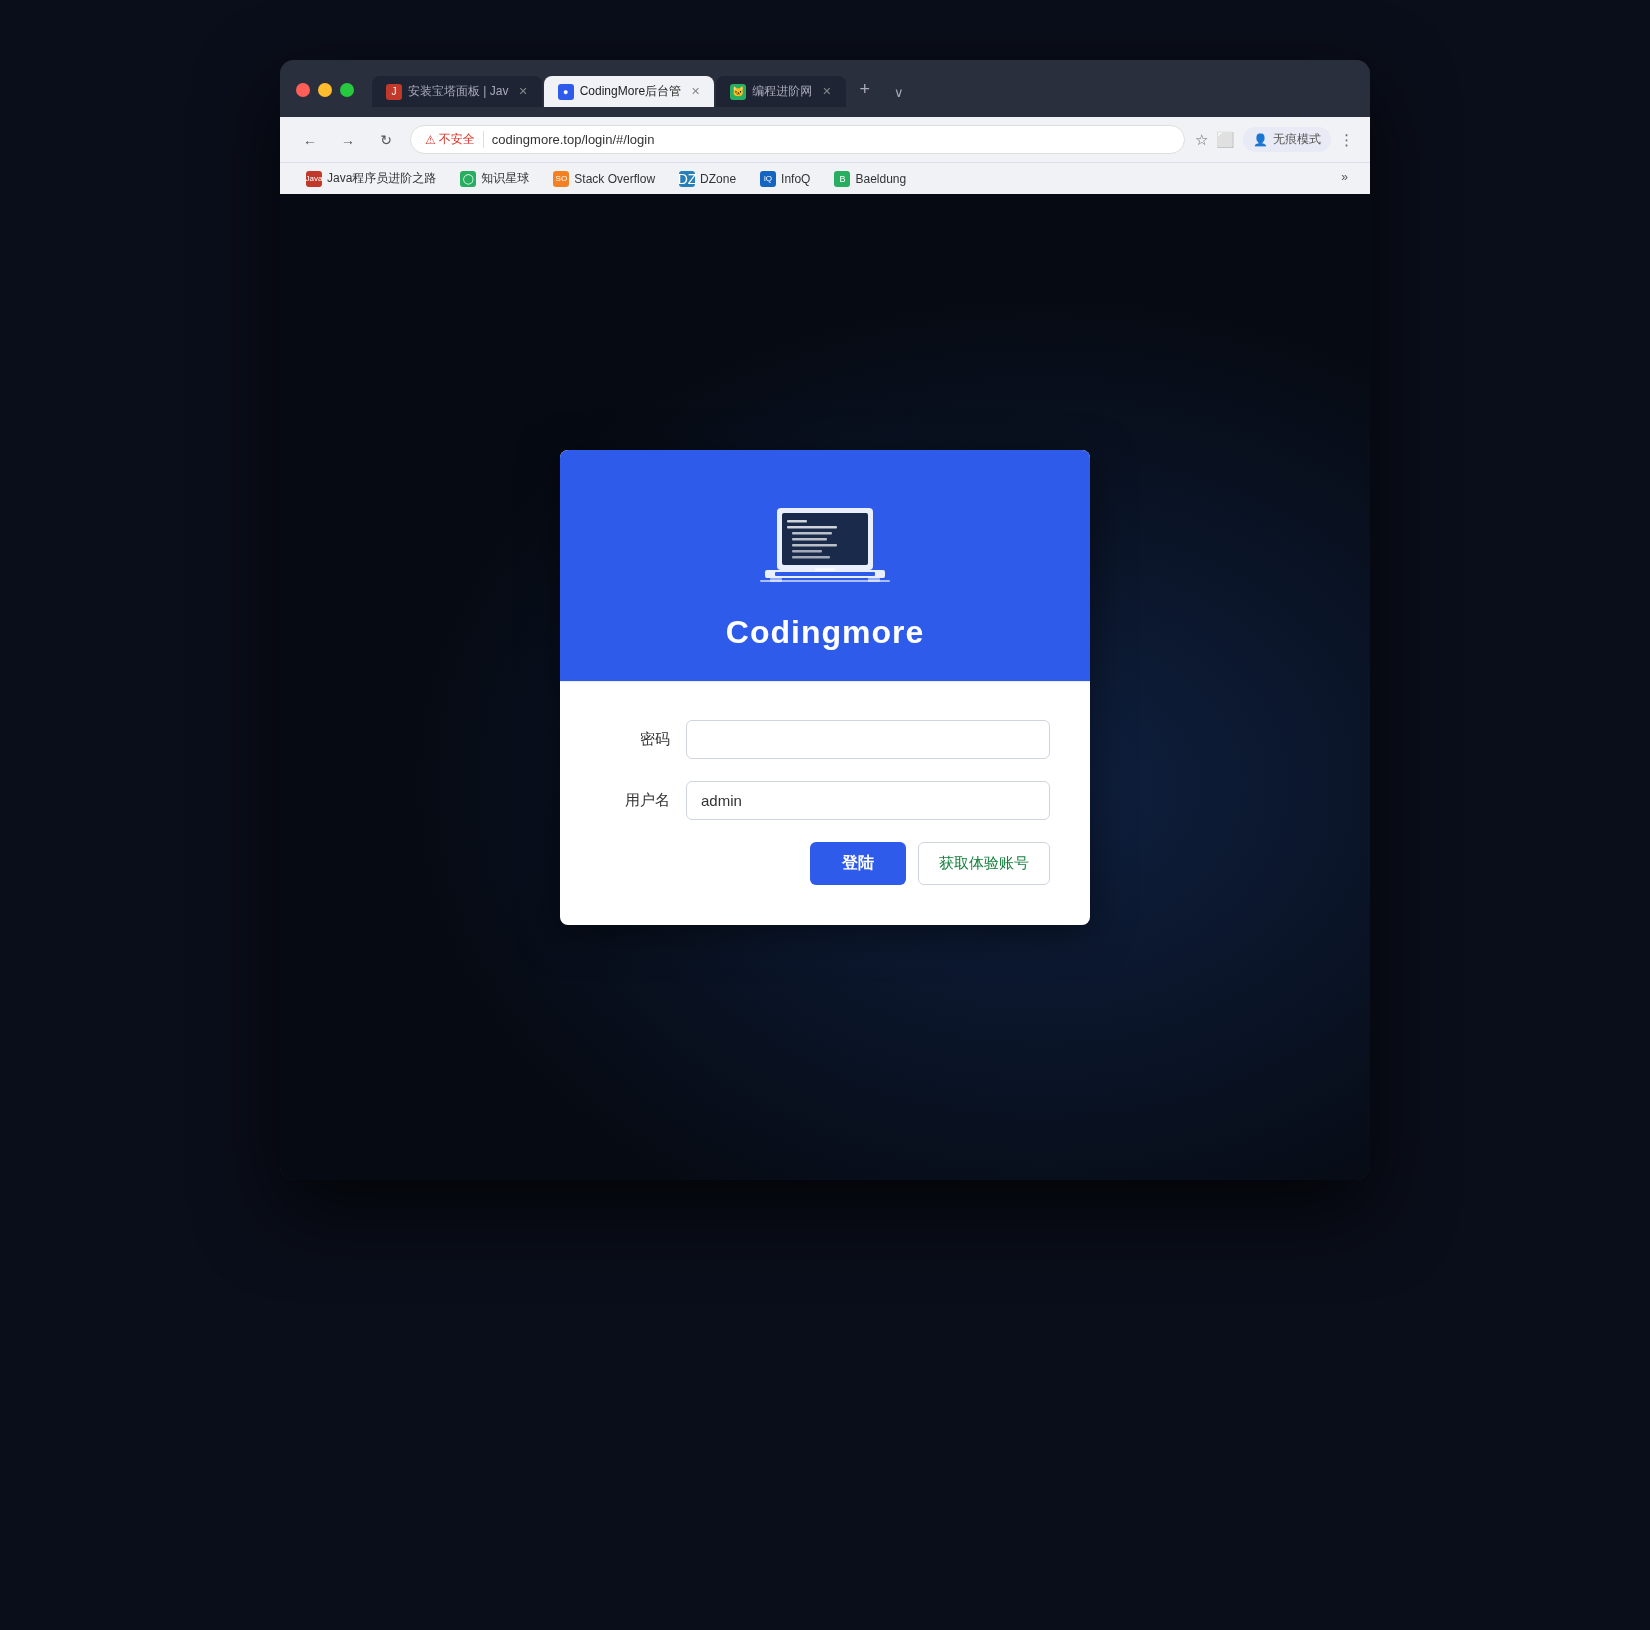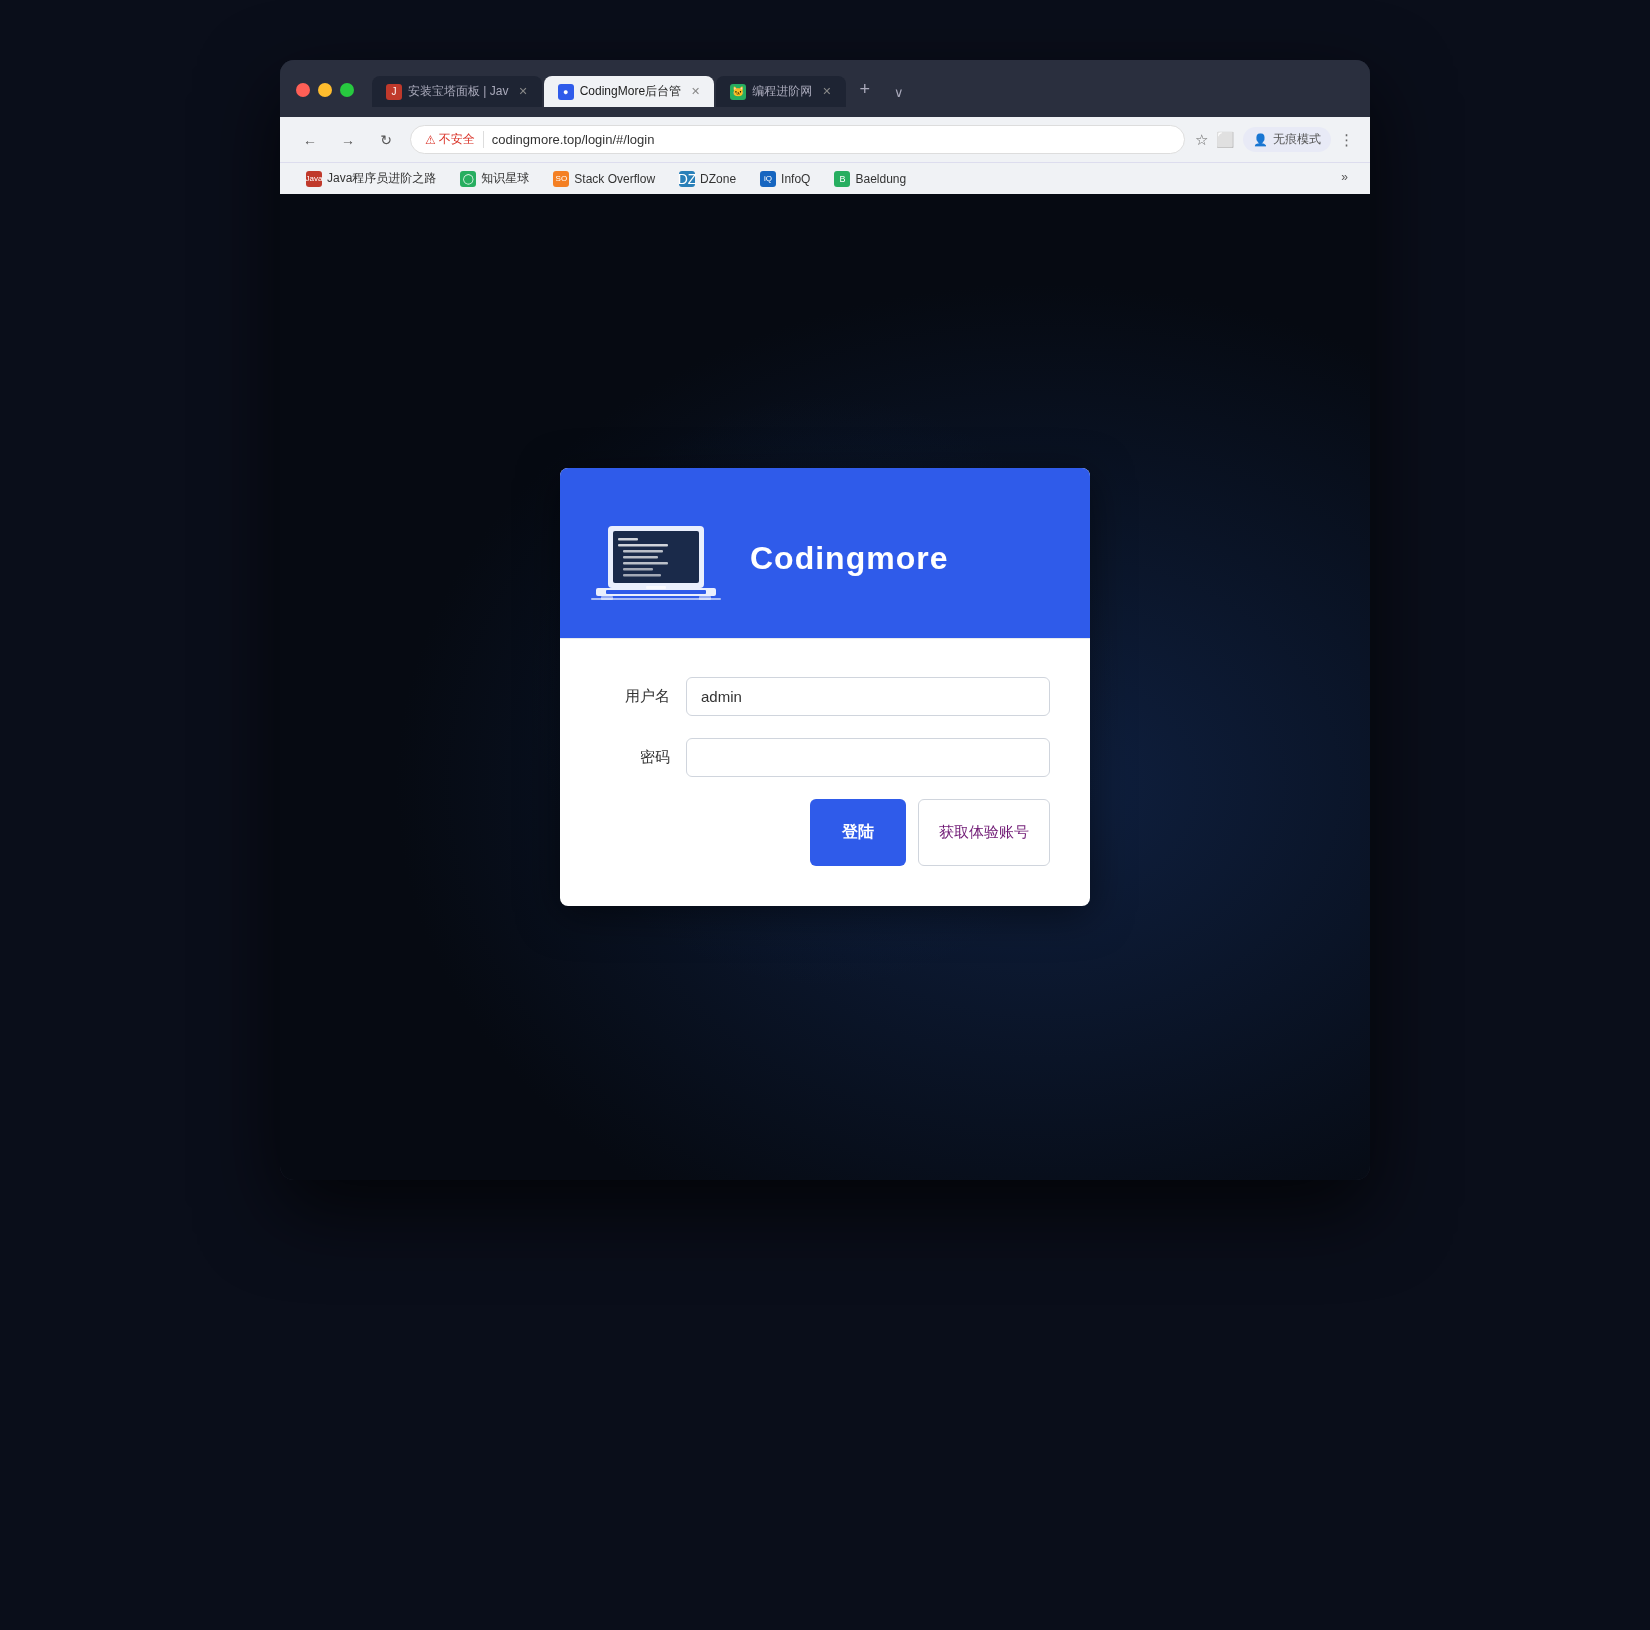--- a/index.html
+++ b/index.html
@@ -271,23 +271,23 @@
       width: 530px;
       overflow: hidden;
       box-shadow: 0 8px 40px rgba(0,0,0,0.5);
       position: relative;
       z-index: 1;
     }
 
     
     .card-header {
       background: #2f5bea;
-      padding: 40px 26px 30px;
-      display: flex;
-      flex-direction: row;
+      padding: 40px 44px 30px;
+      display: flex;
+      flex-direction: column;
       align-items: center;
       gap: 24px;
     }
 
     
     .laptop-illustration {
       width: 140px;
       height: 100px;
     }
 
@@ -342,24 +342,24 @@
       border: none;
       border-radius: 6px;
       padding: 11px 32px;
       font-size: 16px;
       cursor: pointer;
       font-weight: 700;
     }
 
     .btn-trial {
       background: #fff;
-      color: #701a75;
+      color: #15803d;
       border: 1px solid #d0d5dd;
       border-radius: 6px;
-      padding: 23px 20px;
+      padding: 11px 20px;
       font-size: 15px;
       cursor: pointer;
     }
 
     
     .header-divider {
       height: 1px;
       background: #e8eaed;
       margin: 0 0 8px 0;
     }
@@ -489,27 +489,27 @@
         </svg>
 
         <div class="card-title">Codingmore</div>
       </div>
 
       <div class="header-divider"></div>
 
       <div class="card-body">
 
         <div class="form-row">
+          <label class="form-label">密码</label>
+          <input class="form-input" type="password" value="" style="">
+        </div>
+
+        <div class="form-row">
           <label class="form-label">用户名</label>
           <input class="form-input" type="text" value="admin" style="">
-        </div>
-
-        <div class="form-row">
-          <label class="form-label">密码</label>
-          <input class="form-input" type="password" value="" style="">
         </div>
 
         <div class="form-actions">
           <button class="btn-login">登陆</button>
           <button class="btn-trial">获取体验账号</button>
         </div>
       </div>
     </div>
   </div>
 </div>

